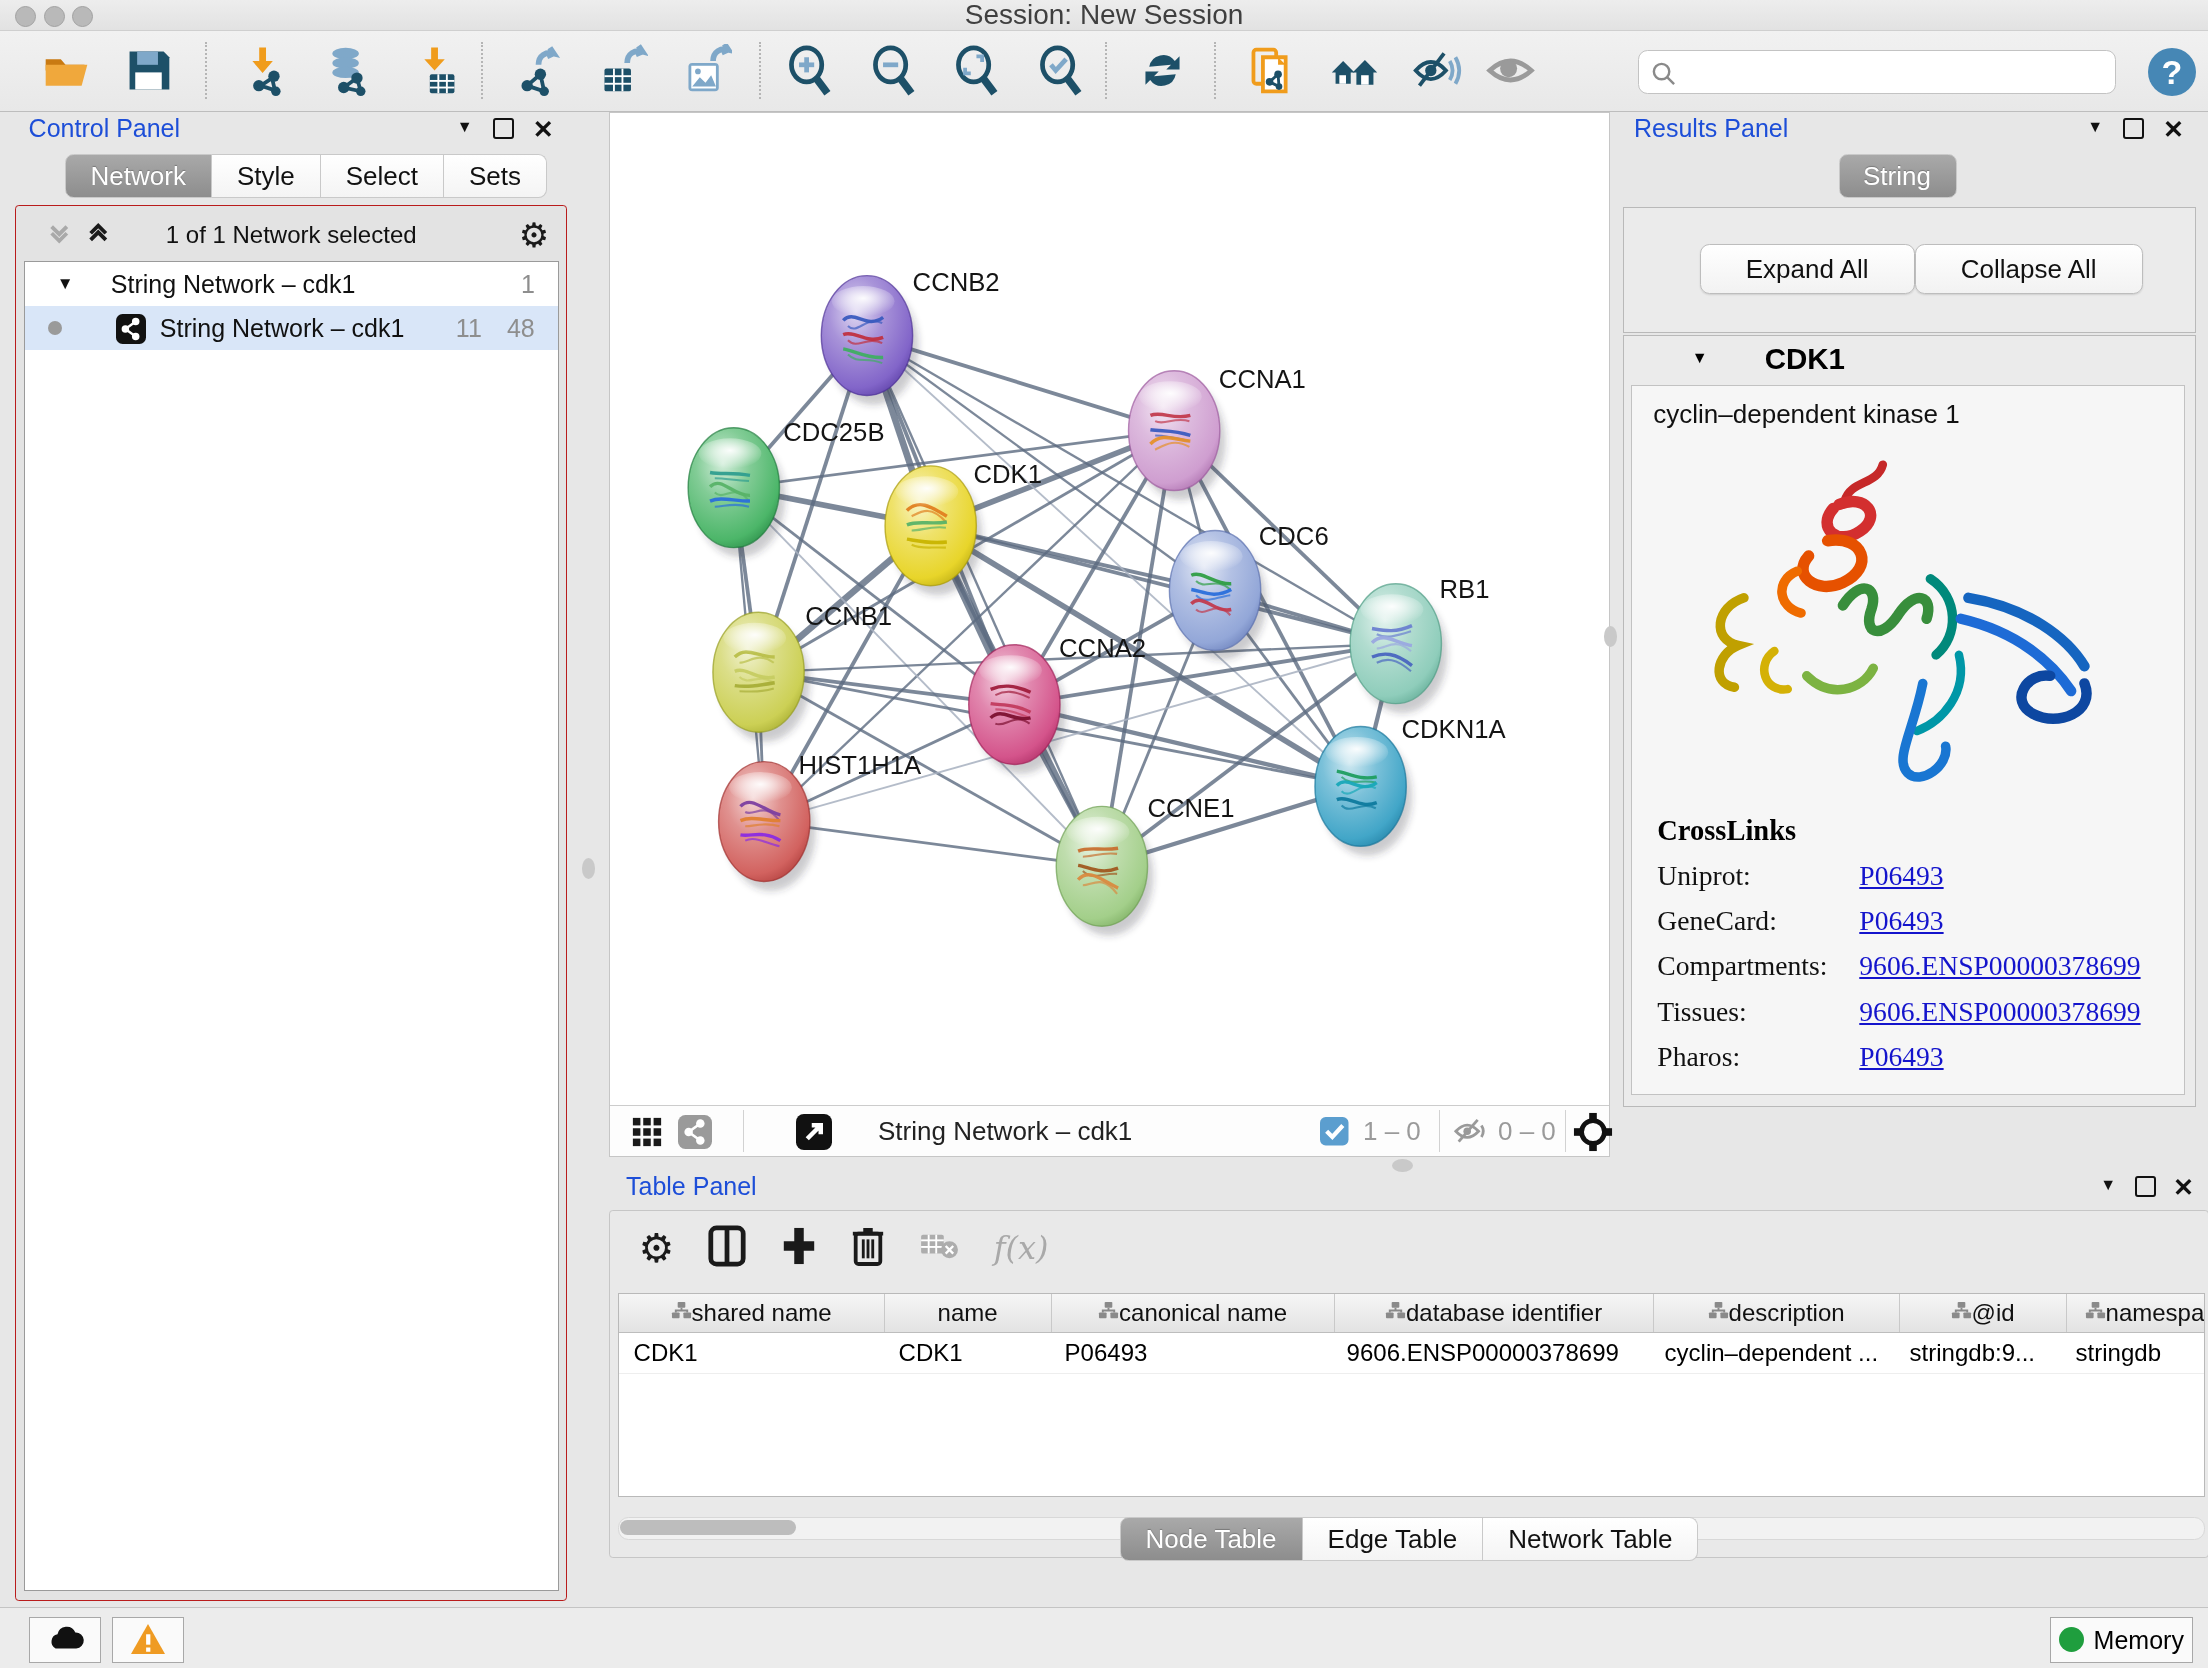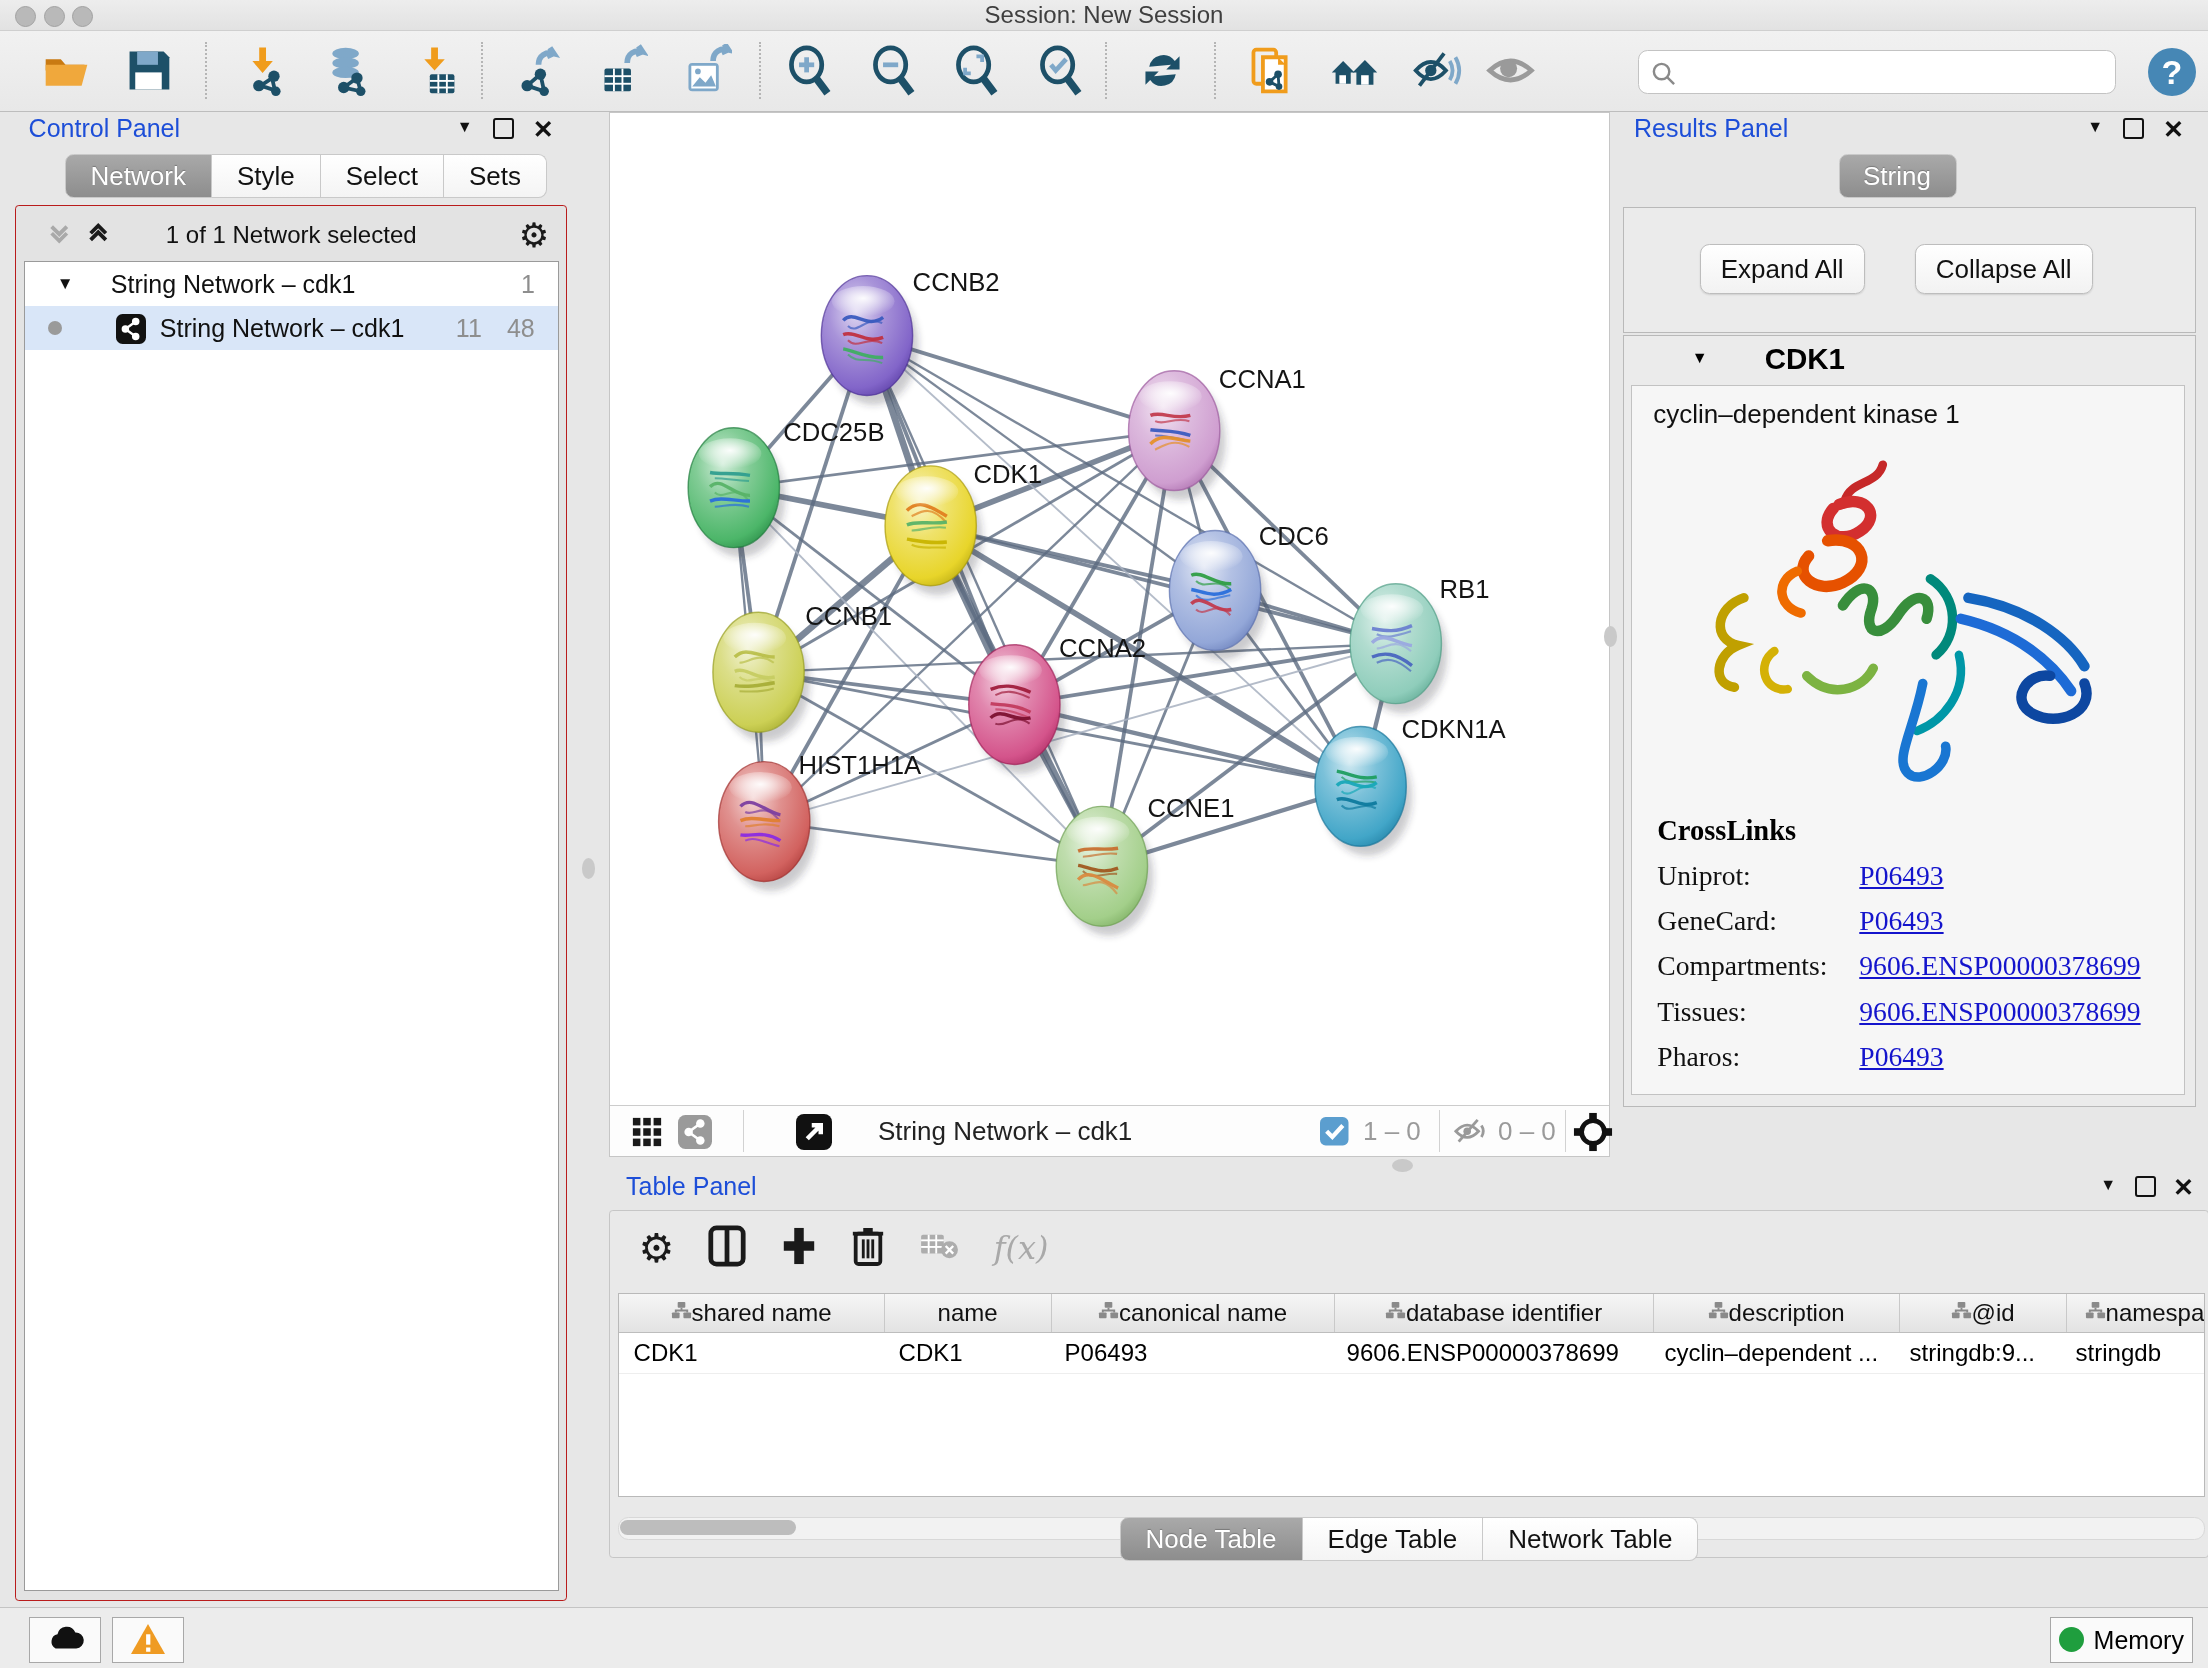--- a/index.html
+++ b/index.html
@@ -5,21 +5,21 @@
   html,body{margin:0;padding:0;background:#d9d9d9;}
   #app{position:relative;width:2208px;height:1668px;background:#e7e7e7;
        font-family:"Liberation Sans",sans-serif;overflow:hidden;
        -webkit-font-smoothing:antialiased;}
   
   #titlebar{position:absolute;left:0;top:0;width:2208px;height:30px;
     background:linear-gradient(#ededed,#e2e2e2);border-bottom:1px solid #cfcfcf;}
   .tlight{position:absolute;top:5.7px;width:19px;height:19px;border-radius:50%;
     background:#b9b9b9;border:1px solid #a2a2a2;}
   #wintitle{position:absolute;left:0;right:0;top:0;height:30px;line-height:30px;
-    text-align:center;font-size:24px;color:#3f3f3f;}
+    text-align:center;font-size:28px;color:#3f3f3f;}
   
   #toolbar{position:absolute;left:0;top:31px;width:2208px;height:80px;
     background:linear-gradient(#f1f1f1,#e8e8e8);border-bottom:1px solid #bdbdbd;}
   .tbtn{position:absolute;top:13.3px;width:53px;height:53px;cursor:pointer;}
   .tbtn svg{width:53px;height:53px;}
   .tsep{position:absolute;top:11.4px;width:0;height:57px;border-left:2.9px dotted #b5b5b5;}
   #searchbox{position:absolute;left:1638px;top:19px;width:476px;height:42px;background:#fff;
     border:1.9px solid #c3c3c3;border-radius:9.5px;}
   #searchbox svg{position:absolute;left:11.4px;top:8.6px;}
   #searchbox input{position:absolute;left:51px;top:3.8px;width:409px;height:30px;border:none;
@@ -65,21 +65,21 @@
     border-top:1px solid #cccccc;}
   .nbsep{position:absolute;top:3.8px;height:42px;border-left:1px solid #d2d2d2;}
   #netbar-name{position:absolute;left:268px;top:9.5px;font-size:26px;color:#222;}
   .nbnum{position:absolute;top:9.5px;font-size:26px;color:#9a9a9a;}
   
   #resultspanel{position:absolute;left:1617px;top:114px;width:586px;height:1042px;}
   #rp-title{position:absolute;left:17px;top:0;}
   #rp-tab{position:absolute;left:222px;top:40px;}
   #rp-box1{position:absolute;left:5.7px;top:93px;width:571px;height:124px;background:#ebebeb;
     border:1.9px solid #b9b9b9;}
-  .rp-btn{position:absolute;top:36px;height:48px;line-height:48px;padding:0 20px;
+  .rp-btn{position:absolute;top:36px;height:48px;line-height:48px;padding:0 45px;
     background:linear-gradient(#ffffff,#f2f2f2);border:1px solid #bdbdbd;border-radius:9.5px;
     font-size:26px;color:#111;cursor:pointer;box-shadow:0 1px 1.9px rgba(0,0,0,.12);}
   #rp-box2{position:absolute;left:5.7px;top:221px;width:571px;height:770px;background:#ebebeb;
     border:1.9px solid #b9b9b9;}
   #rp-entryhdr{position:absolute;left:0;top:0;width:100%;height:48px;}
   #rp-entryhdr .tri{position:absolute;left:68px;top:13.3px;}
   #rp-gene{position:absolute;left:141px;top:5.7px;font-size:29.5px;font-weight:bold;color:#000;}
   #rp-entrybody{position:absolute;left:7.6px;top:49px;width:552px;height:708px;
     background:#f6f6f6;border:1px solid #c2c2c2;overflow:hidden;}
   #rp-desc{margin:13.3px 0 0 21px;font-size:26px;color:#111;}

